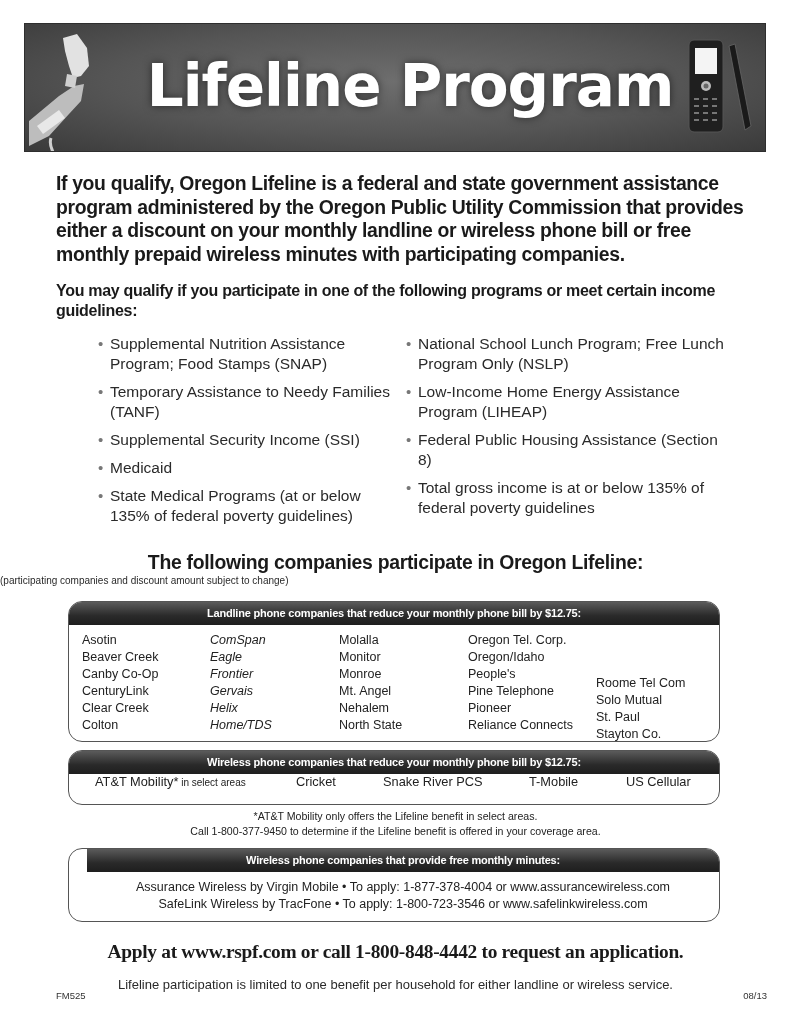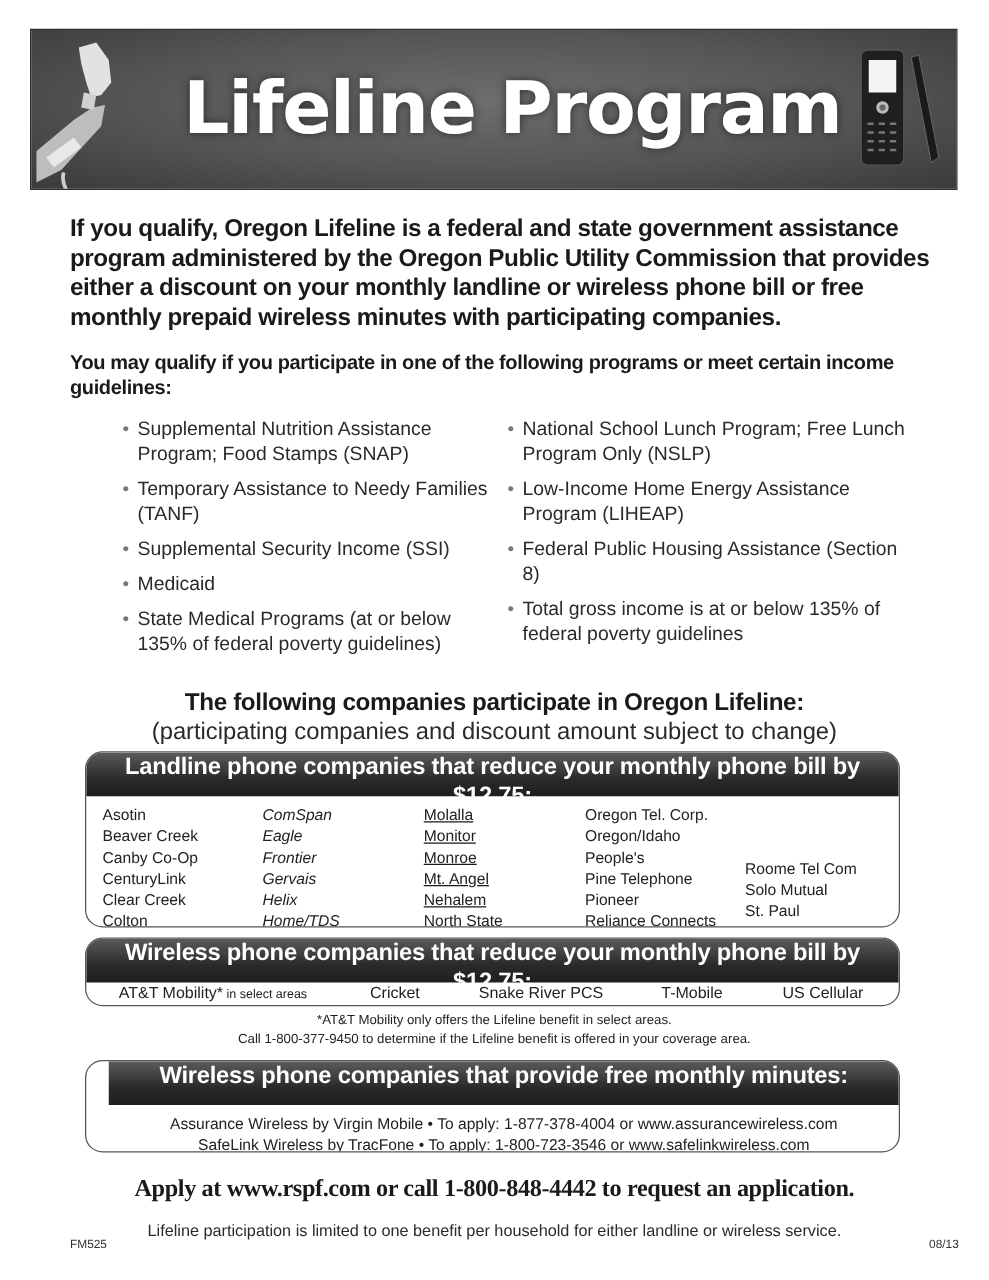--- a/index.html
+++ b/index.html
@@ -43,42 +43,42 @@
   .bullets li .dot {
     position: absolute; left: 0; top: 0; color: #777; font-size: 15px;
   }
 
   
   .companies-title {
     position: absolute; left: 0; right: 0; top: 551px; text-align: center;
     font-weight: bold; font-size: 19.4px; color: #1a1a1a; letter-spacing: -0.3px;
   }
   .companies-sub {
-    position: absolute; left: 0; right: 0; top: 575px; text-align: center;
-    font-size: 19px; color: #2a2a2a;
+    position: absolute; left: 0; right: 0; top: 575px; text-align: left;
+    font-size: 10px; color: #2a2a2a;
   }
 
   
   .box {
     position: absolute; left: 68px; width: 652px;
     border: 1.3px solid #555; border-radius: 14px; overflow: hidden; background: #fff;
   }
   .box-header {
-    height: 35px; line-height: 23px; text-align: center; color: #ffffff;
-    font-weight: bold; font-size: 19px; letter-spacing: -0.2px;
+    height: 23px; line-height: 23px; text-align: center; color: #ffffff;
+    font-weight: bold; font-size: 11px; letter-spacing: -0.2px;
     background: linear-gradient(#5b5b5b, #2a2a2a 60%, #1e1e1e);
   }
   .box.landline { top: 601px; height: 141px; }
   .box.wireless { top: 750px; height: 55px; }
   .box.free { top: 848px; height: 74px; padding-left: 18px; }
 
   .landline-grid { position: relative; height: 110px; }
   .landline-col { position: absolute; top: 7px; list-style: none; }
   .landline-col li { font-size: 12.5px; line-height: 17px; color: #222; }
-  .col-0 { left: 13px; } .col-1 { left: 141px; font-style: italic; } .col-2 { left: 270px; text-decoration: underline; }
+  .col-0 { left: 13px; } .col-1 { left: 141px; font-style: italic; } .col-2 { left: 270px; }
   .col-3 { left: 399px; } .col-4 { left: 527px; margin-top: 43px; }
 
   .wireless-row { position: relative; height: 30px; }
   .wireless-item { position: absolute; top: 0; font-size: 12.8px; color: #222; white-space: nowrap; }
   .wireless-item .note { font-size: 10px; }
   .w-0 { left: 26px; } .w-1 { left: 227px; } .w-2 { left: 314px; }
   .w-3 { left: 460px; } .w-4 { left: 557px; }
 
   .att-note {
     position: absolute; left: 0; right: 0; text-align: center; font-size: 10.6px; color: #222; line-height: 15px;

